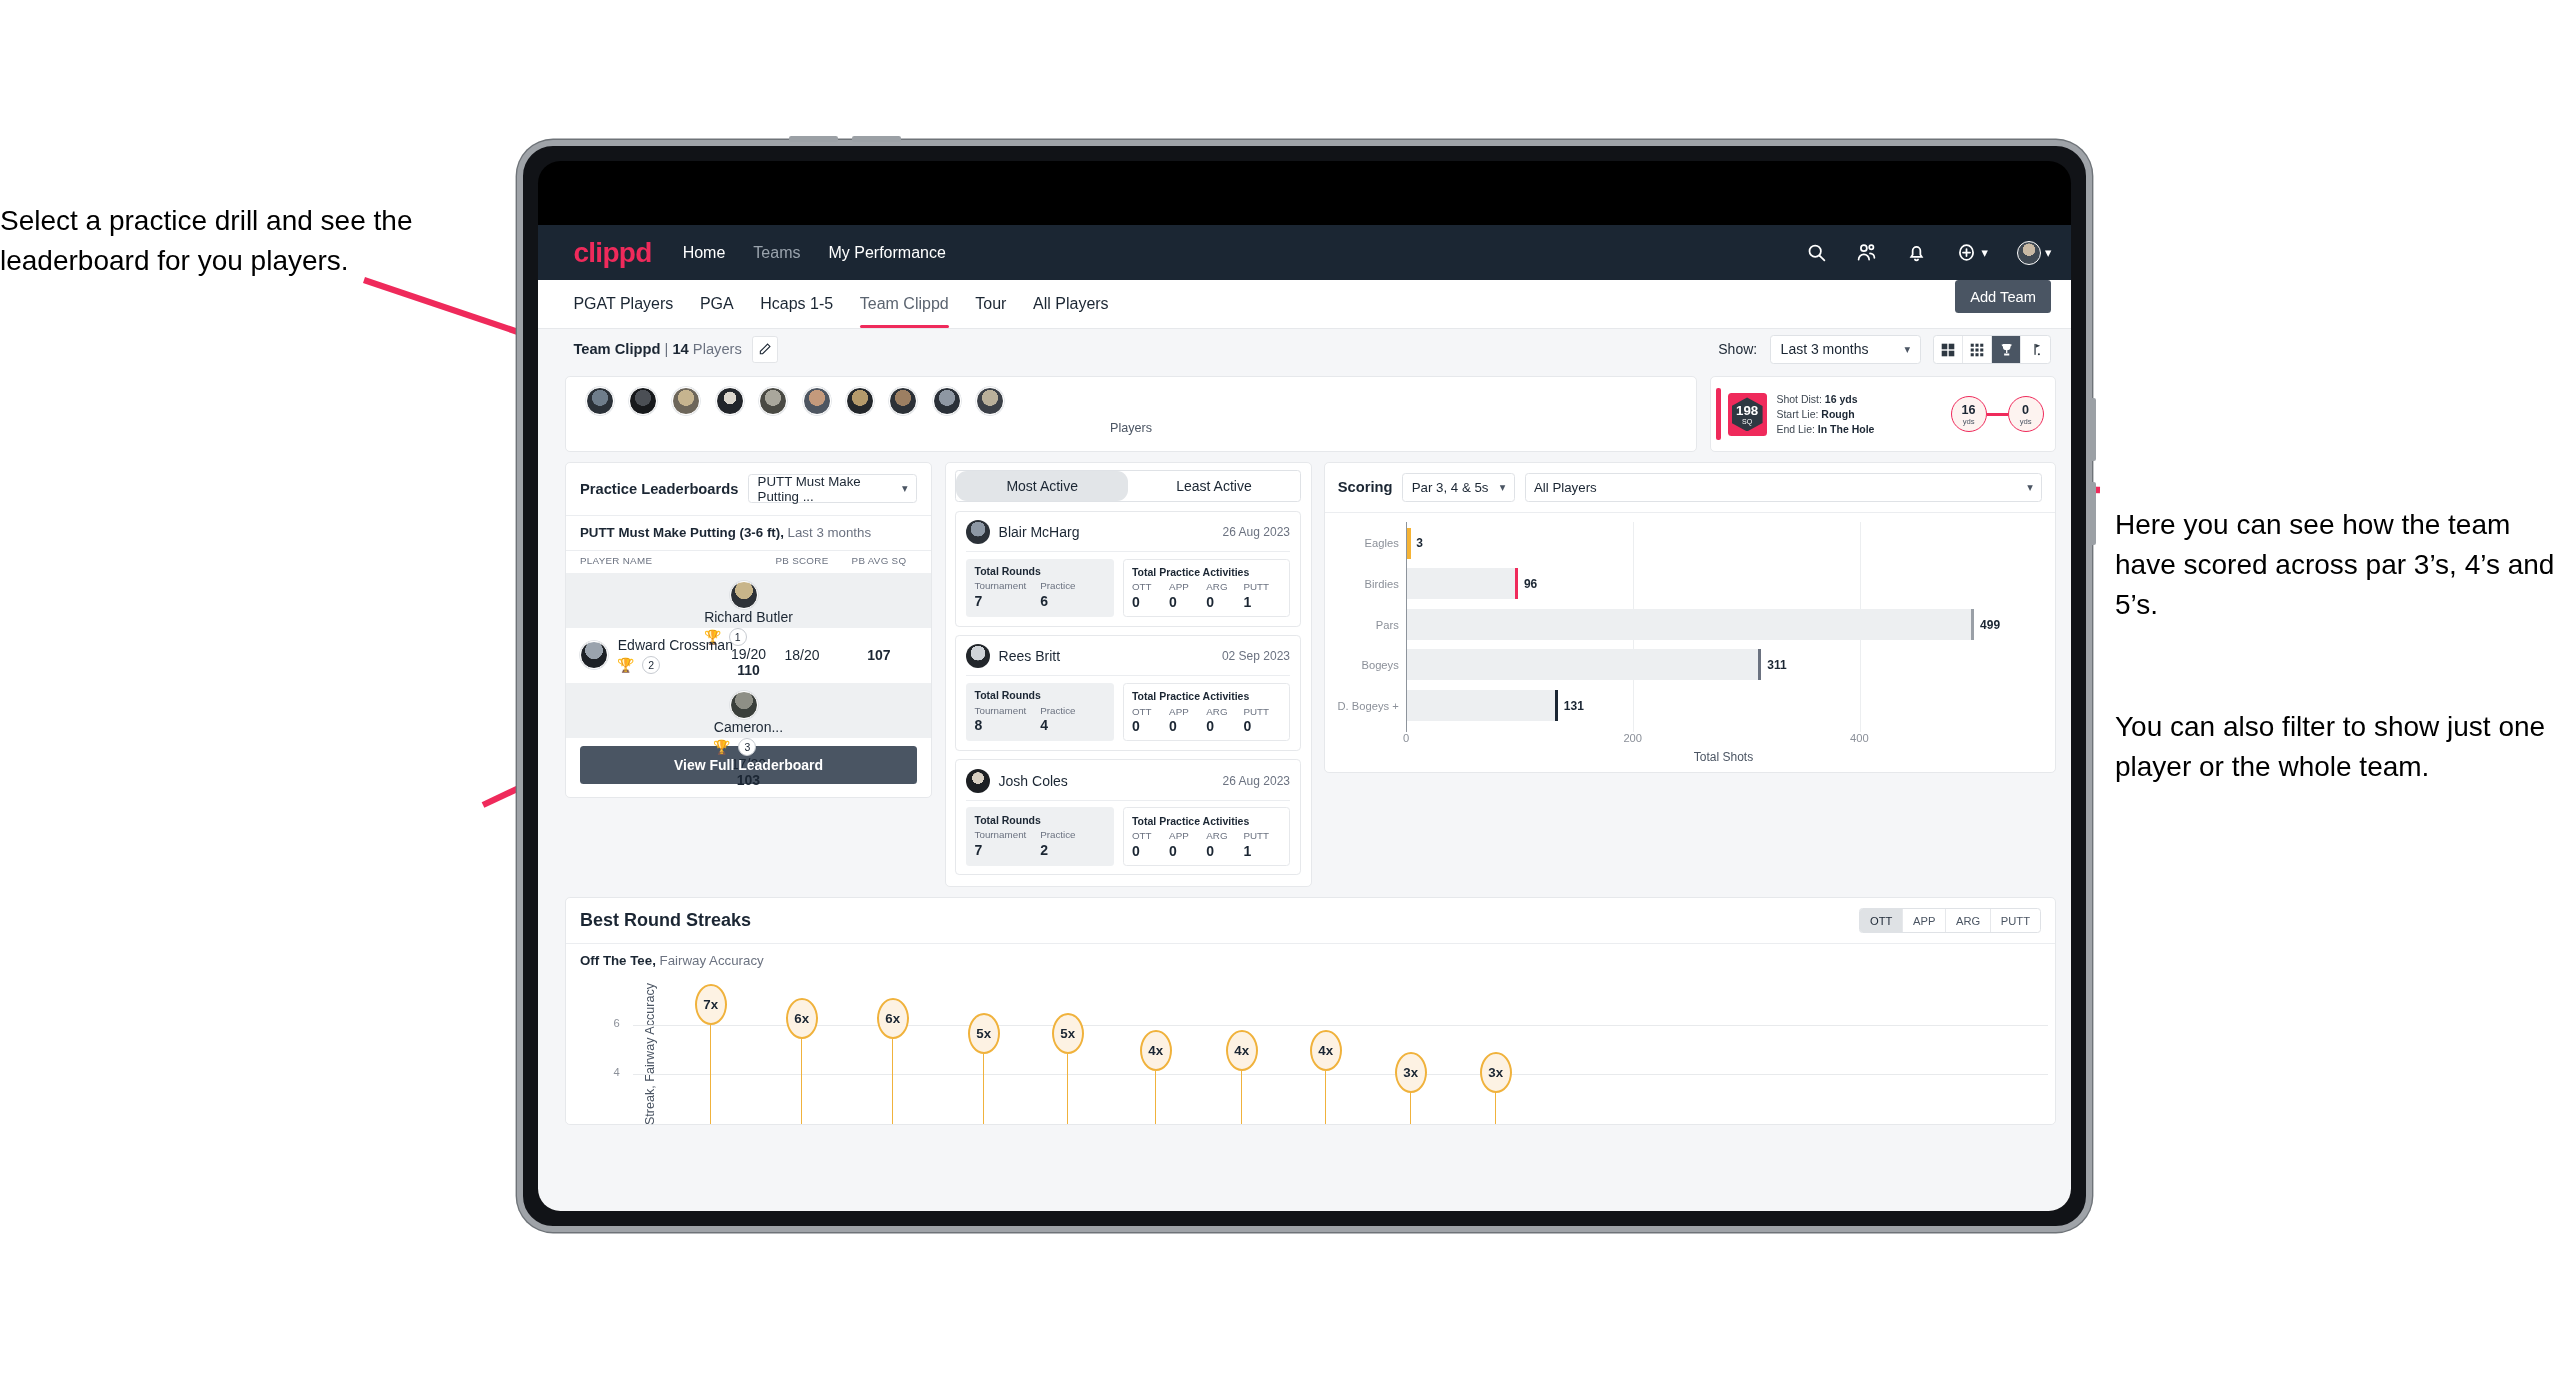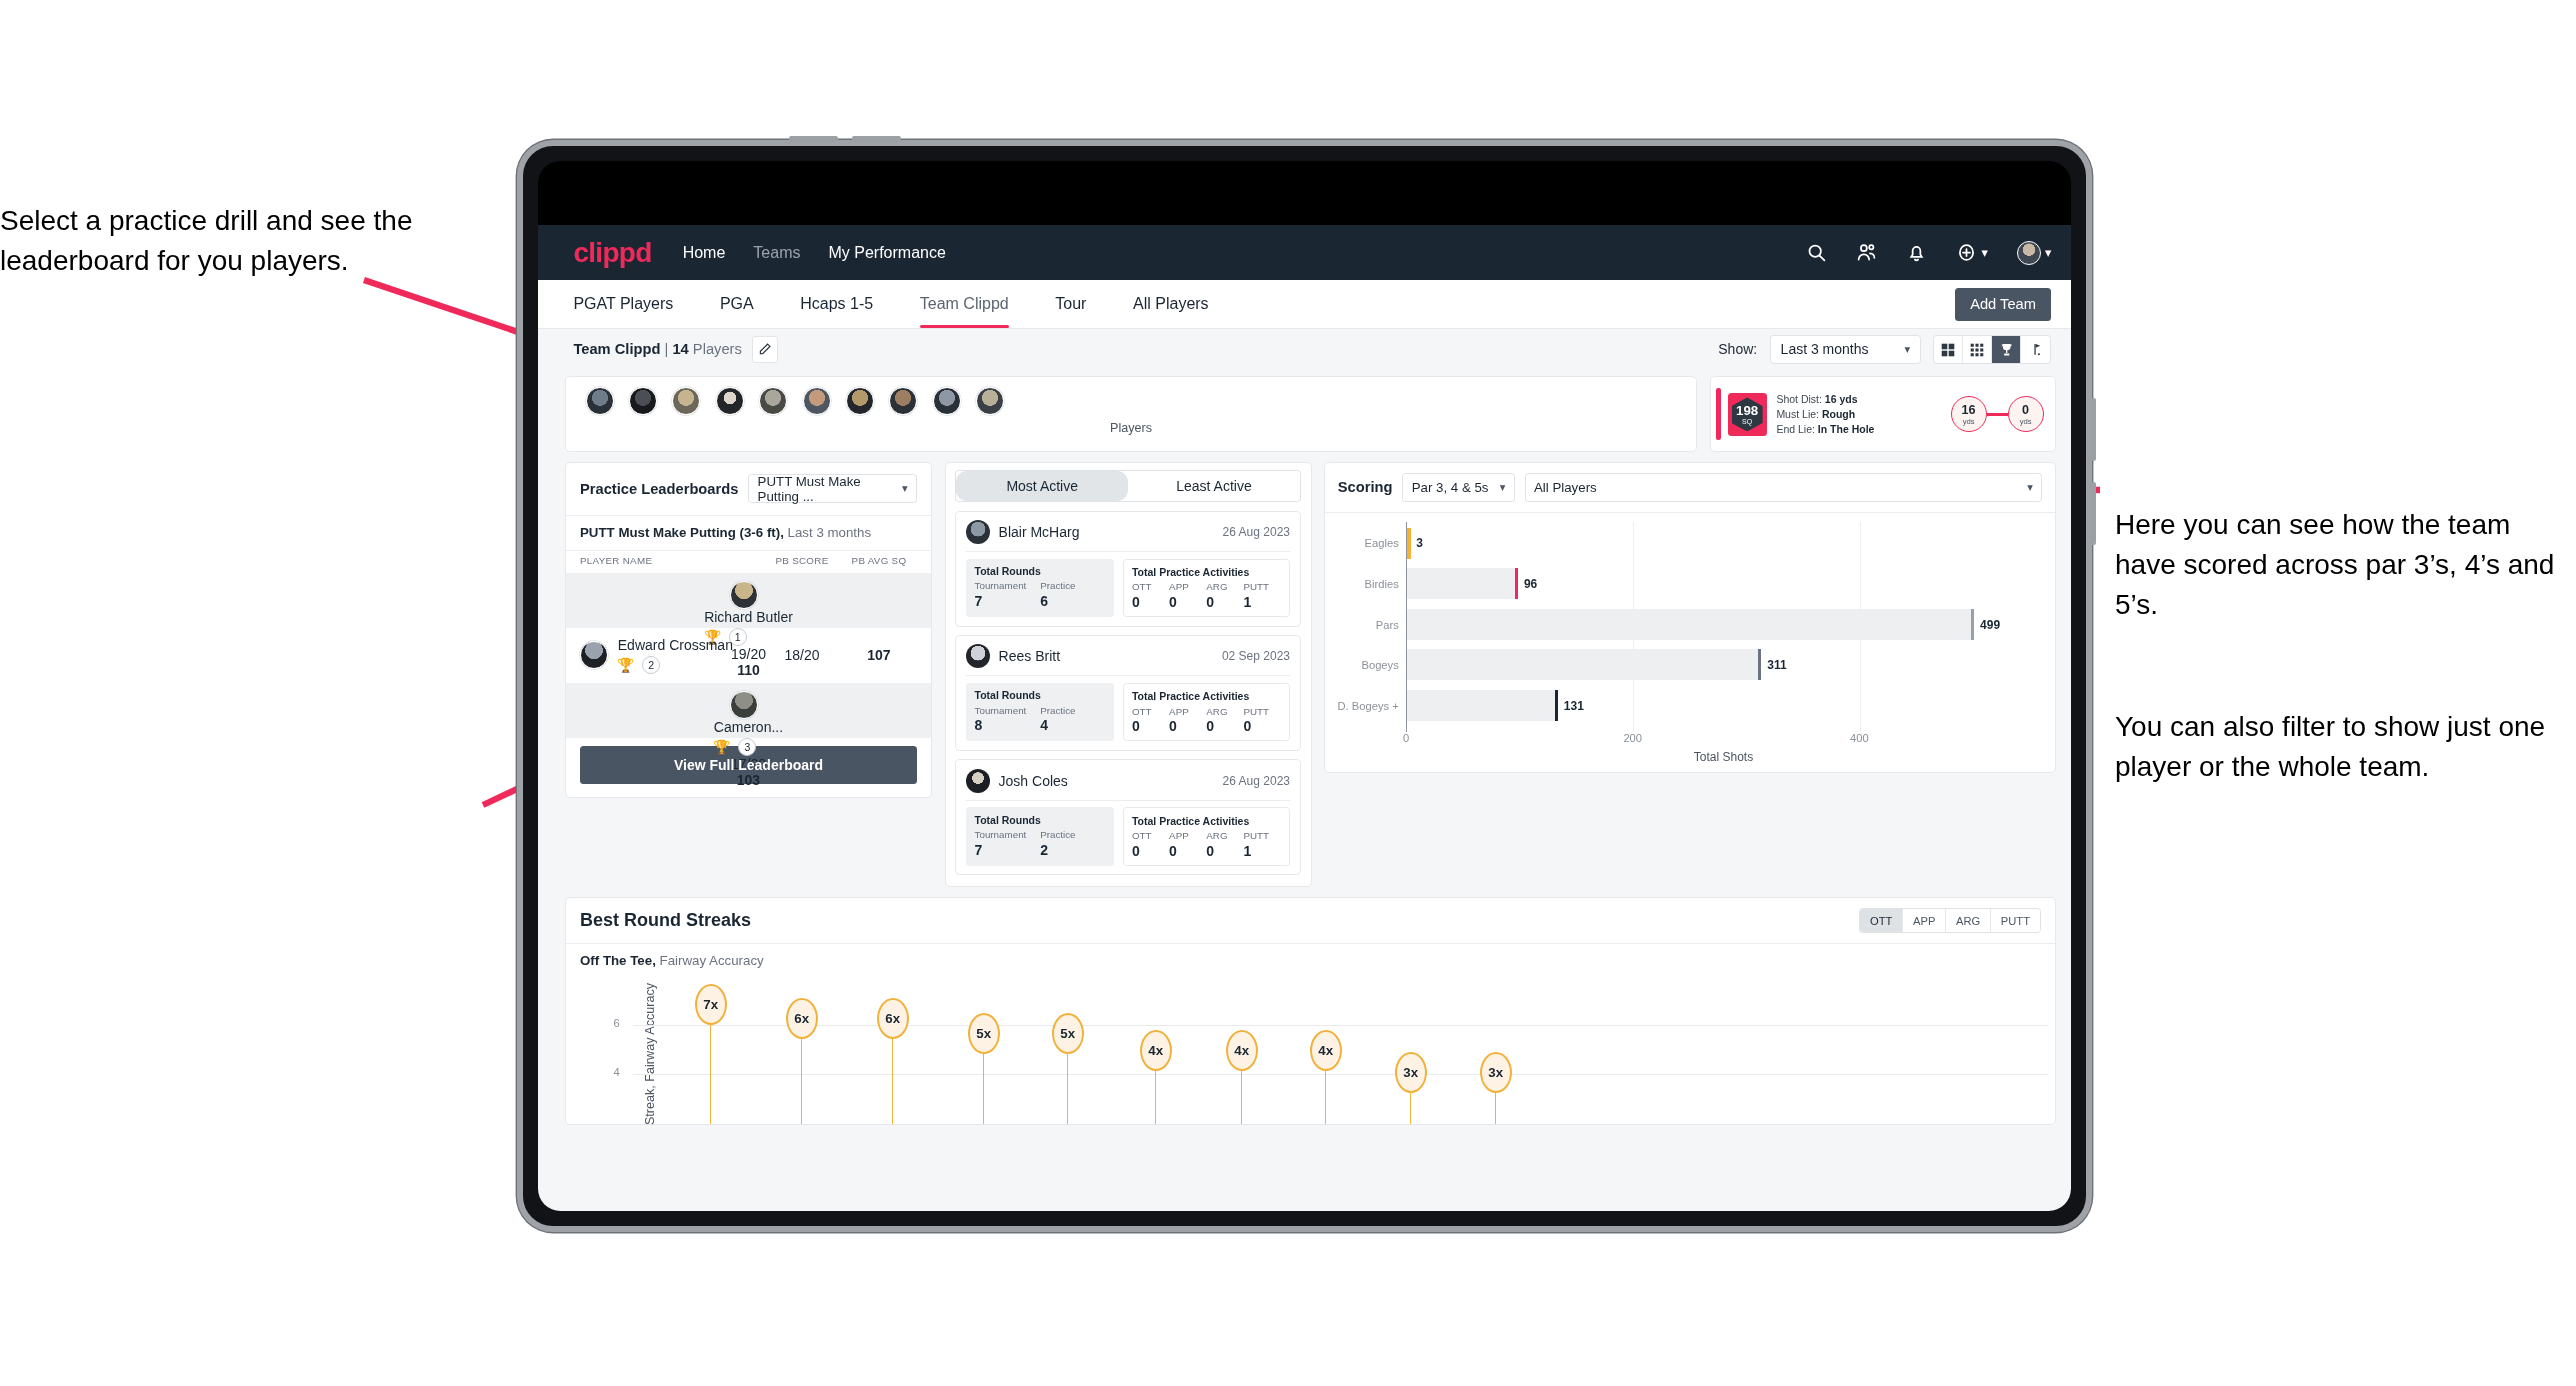--- a/index.html
+++ b/index.html
@@ -61,21 +61,21 @@
   .navlink.dim { color:#9aa3ad; }
   .nav-right { margin-left:auto; display:flex; align-items:center; gap: 29px; }
   .nicon { width:21px; height:21px; display:block; }
   .nav-ava { width:24px;height:24px;border-radius:50%;
     background: radial-gradient(circle at 50% 35%, #c9b9a4 0 34%, #3f4852 35% 100%);
     border:1.4px solid #fff; display:inline-block; }
   .caret { color:#fff; font-size: 12.6px; margin-left: 4.2px; }
   .nav-grp { display:flex; align-items:center; }
 
   
-  .tabbar { height: 48px; background:#fff; display:flex; align-items:center; padding:0 31px 0 35px; position:relative;gap:20px; }
+  .tabbar { height: 48px; background:#fff; display:flex; align-items:flex-start; padding:0 31px 0 35px; position:relative; }
   .tab { font-size:16px; color:#1b2633; margin-right:26.6px; position:relative; height:48px; display:flex; align-items:center; white-space:nowrap; }
   .tab.active { color:#5b6470; }
   .tab.active:after { content:""; position:absolute; left:0; right:0; bottom:0; height:3.5px; background:#ef2a5b; border-radius:2.1px; }
   .addteam {
     margin-left:auto; background:#4a5563; color:#fff; font-size:14.7px;
     padding: 8.4px 15.4px; border-radius:3.5px; white-space:nowrap;
   }
 
   
   .subbar { height: 41px; background:#f5f6f8; display:flex; align-items:center; padding:0 31px 0 35px; border-top:0.7px solid #e6e8eb;}
@@ -363,21 +363,21 @@
             <div class="card shot-card">
               <div class="shot-stripe"></div>
               <div class="sq-badge">
                 <div class="hexg">
                   <span class="n">198</span>
                   <span class="s">SQ</span>
                 </div>
               </div>
               <div class="shot-txt">
                 <div><span>Shot Dist:</span> <b>16 yds</b></div>
-                <div><span>Must Lie:</span> <b>Rough</b></div>
+                <div><span>Start Lie:</span> <b>Rough</b></div>
                 <div><span>End Lie:</span> <b>In The Hole</b></div>
               </div>
               <div class="shot-viz">
                 <div class="ring">
                   <span class="v">16</span>
                   <span class="u">yds</span>
                 </div>
                 <div class="ringline"></div>
                 <div class="ring">
                   <span class="v">0</span>

